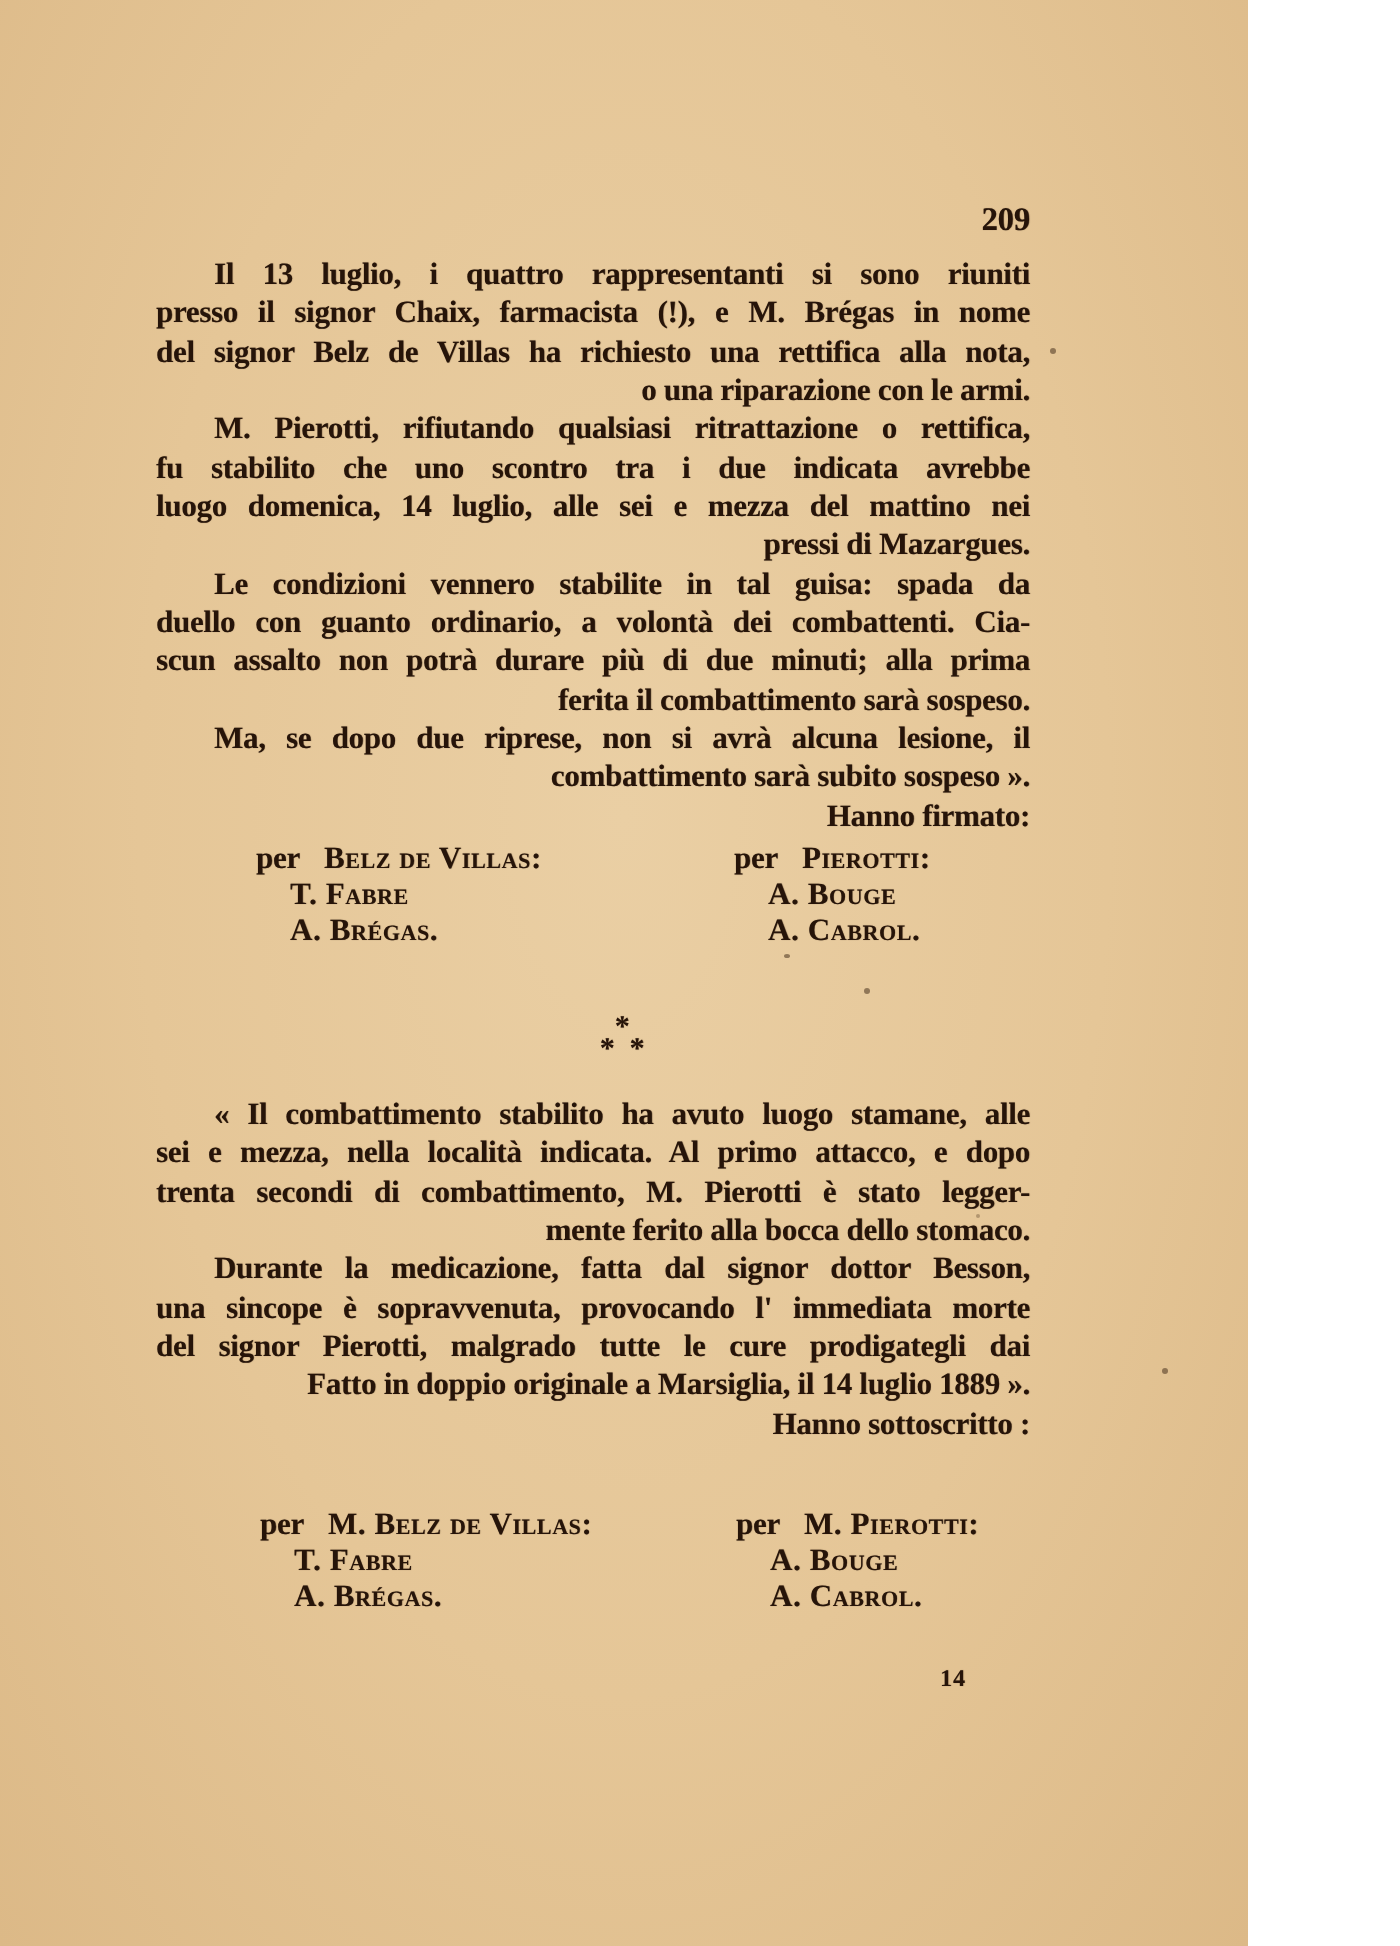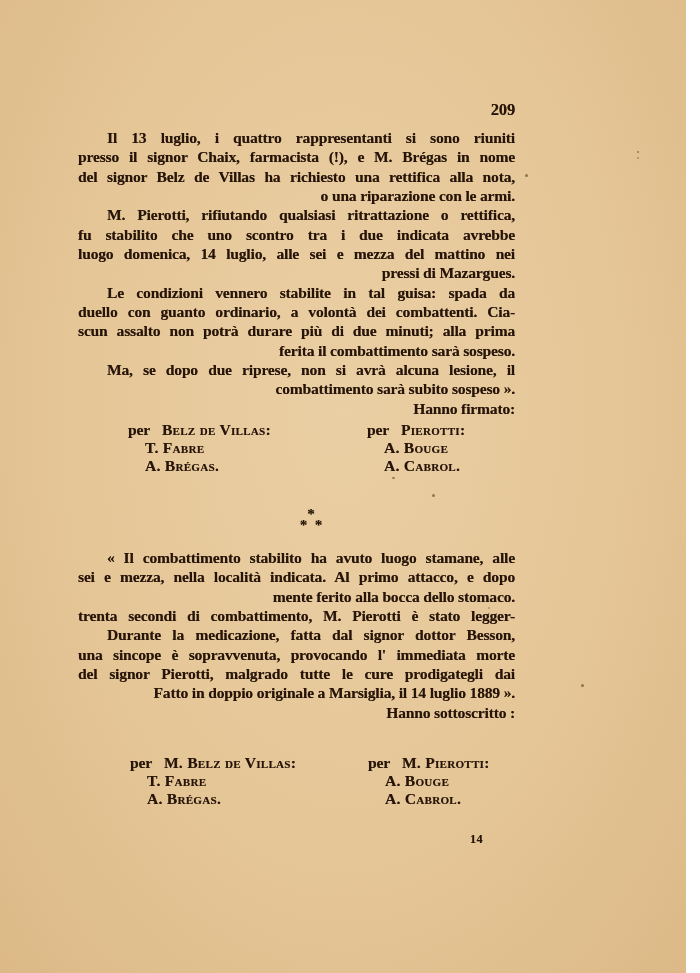--- a/index.html
+++ b/index.html
@@ -1,18 +1,18 @@
 <!DOCTYPE html>
 <html><head>
 <meta charset="utf-8">
 <style>
   html,body{margin:0;padding:0;}
   .page{
     position:relative;
-    width:686px;height:973px;
+    width:624px;height:973px;
     background:radial-gradient(ellipse at 50% 42%, #eacfa4 0%, #e5c697 55%, #dcb987 100%);
     overflow:hidden;
     font-family:"Liberation Serif", serif;
     color:#261409;
     -webkit-font-smoothing:antialiased;
   }
   .txt{
     font-weight:700;
     font-size:15.5px;
     letter-spacing:-0.15px;
@@ -79,22 +79,22 @@
     </div>
 
     <div class="asterism">
       <div class="ast-top">*</div>
       <div class="ast-bottom">* *</div>
     </div>
 
     <div class="quote-block">
       <div class="line j ind">« Il combattimento stabilito ha avuto luogo stamane, alle</div>
       <div class="line j">sei e mezza, nella località indicata. Al primo attacco, e dopo</div>
+      <div class="line j">trenta secondi di combattimento, M. Pierotti è stato legger-</div>
       <div class="line l">mente ferito alla bocca dello stomaco.</div>
-      <div class="line j">trenta secondi di combattimento, M. Pierotti è stato legger-</div>
       <div class="line j ind">Durante la medicazione, fatta dal signor dottor Besson,</div>
       <div class="line j">una sincope è sopravvenuta, provocando l' immediata morte</div>
       <div class="line j">del signor Pierotti, malgrado tutte le cure prodigategli dai</div>
       <div class="line l ind">Fatto in doppio originale a Marsiglia, il 14 luglio 1889 ».</div>
       <div class="line l ind">Hanno sottoscritto :</div>
     </div>
 
     <div class="sig" style="top:626px;">
       <div class="sig-col" style="left:52px;">
         <div class="line sig-head"><span>per</span><span class="sc">M. Belz de Villas:</span></div>

